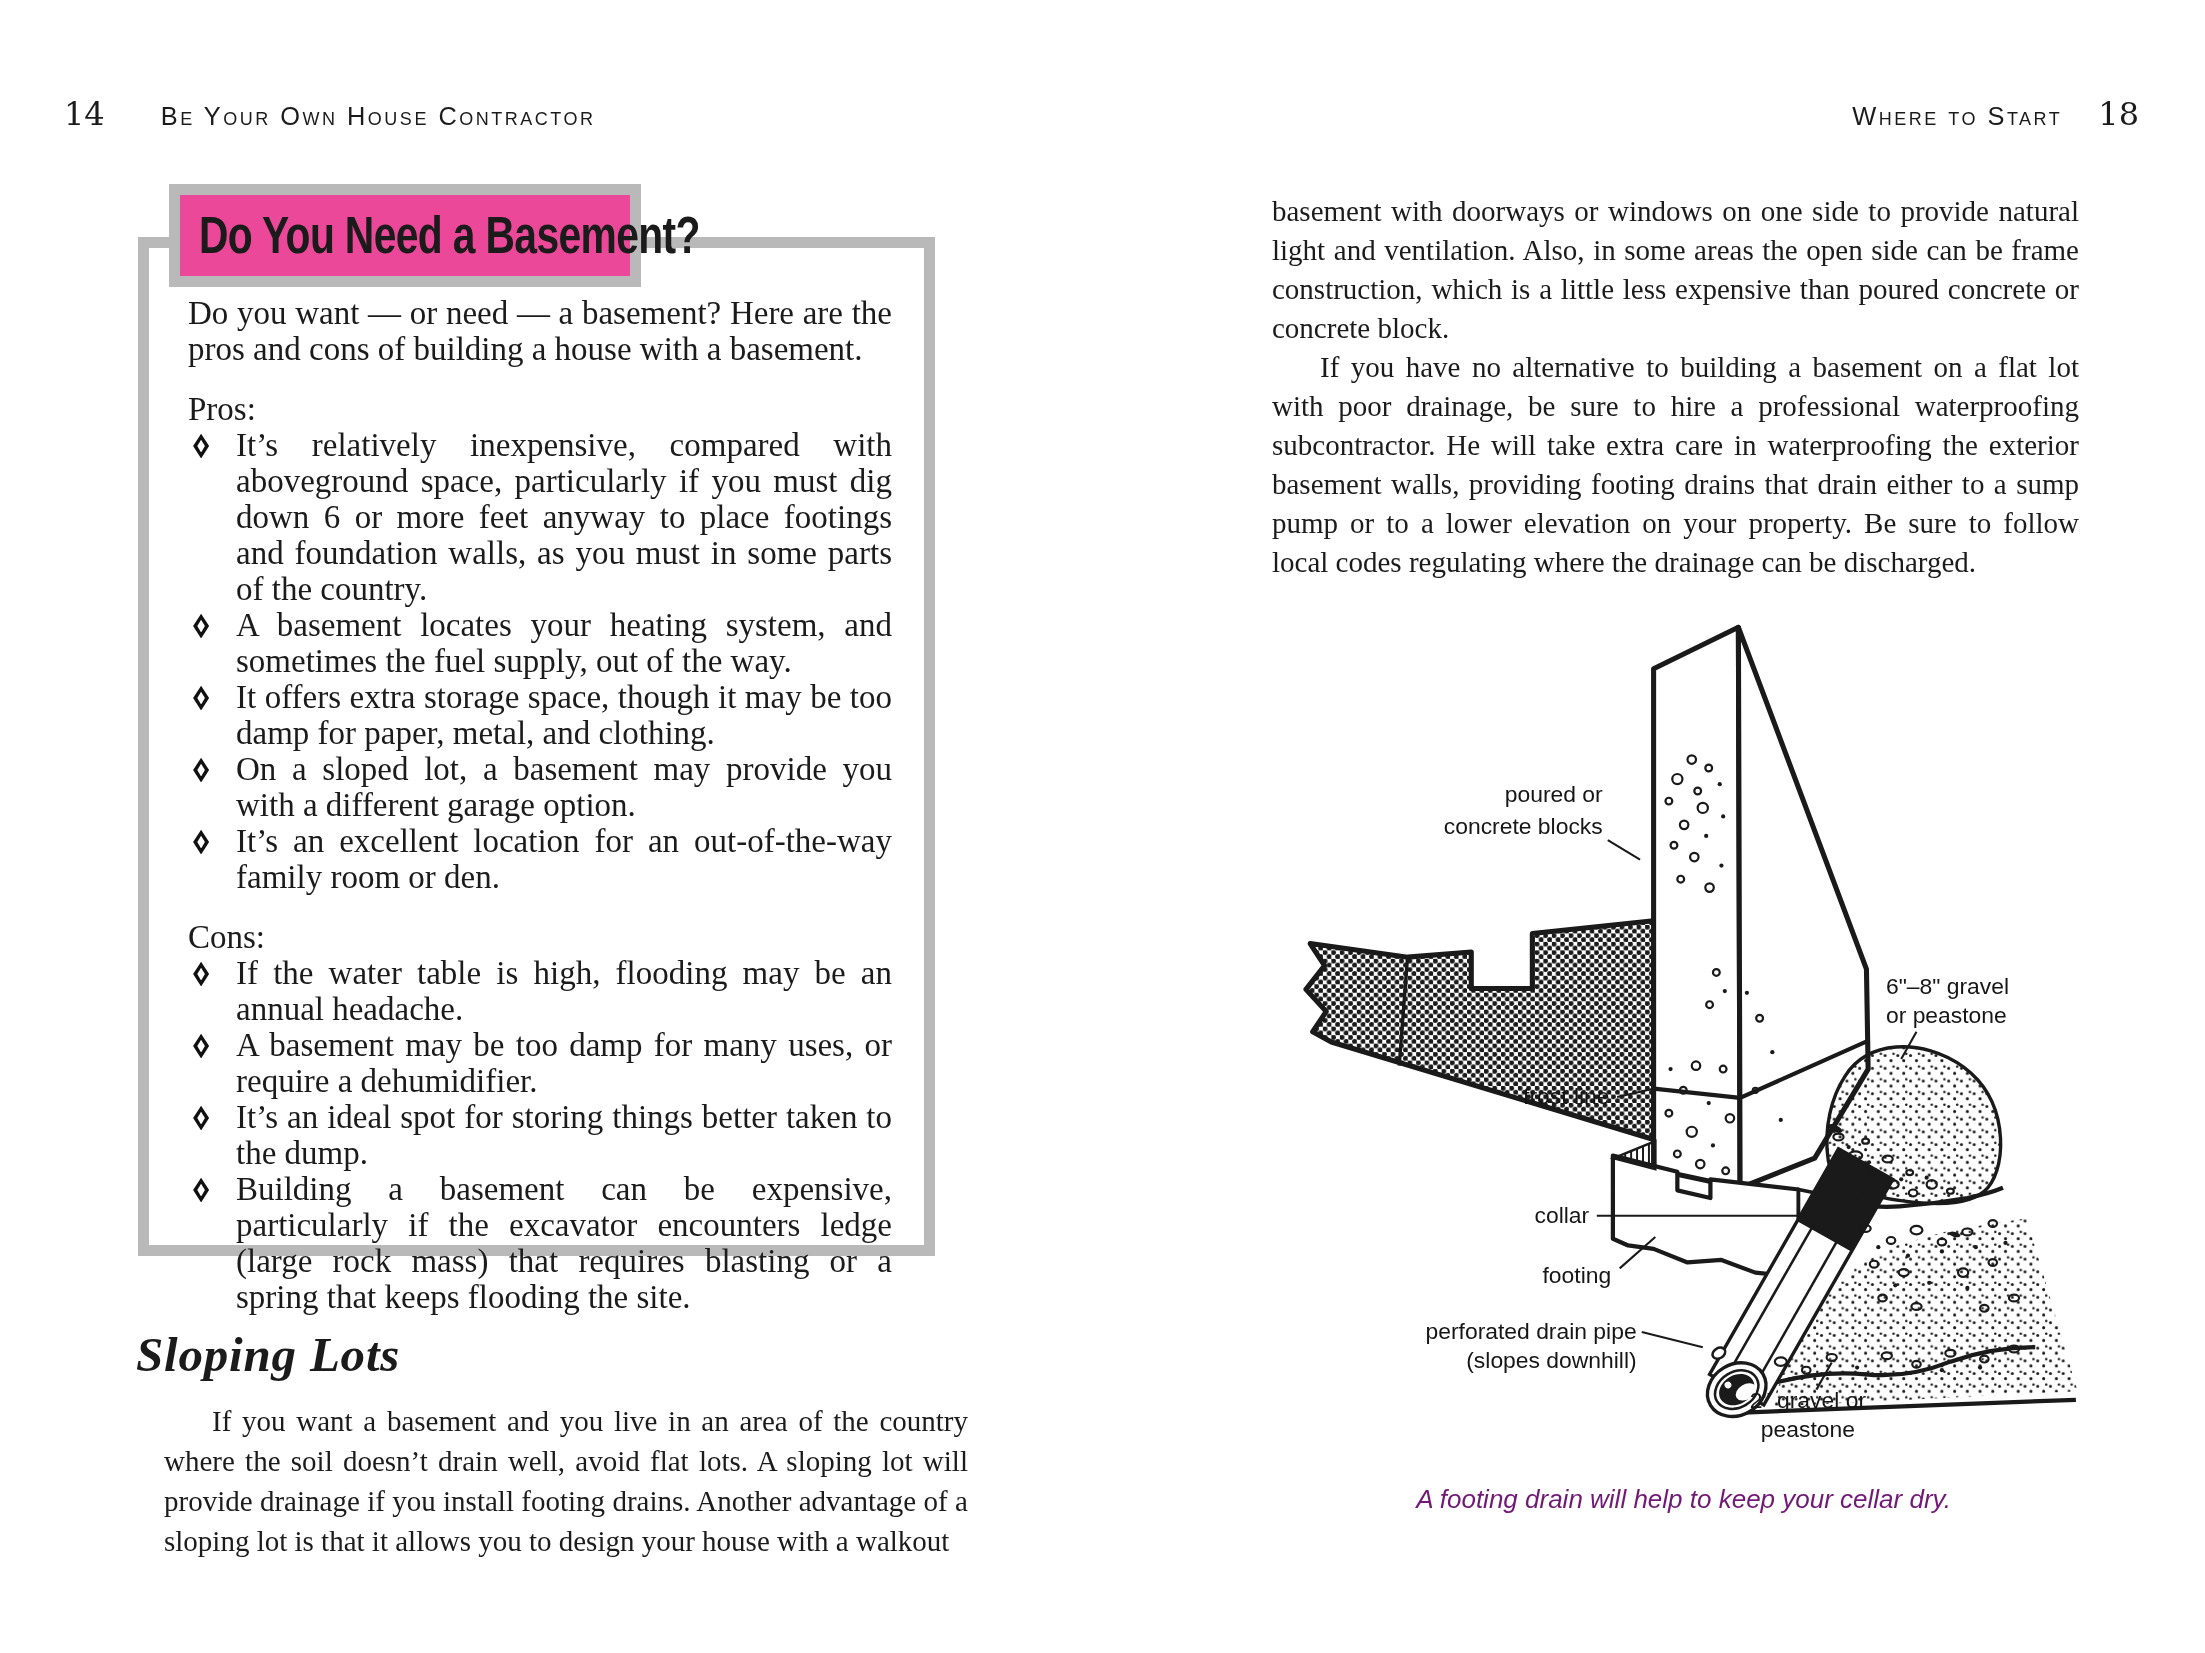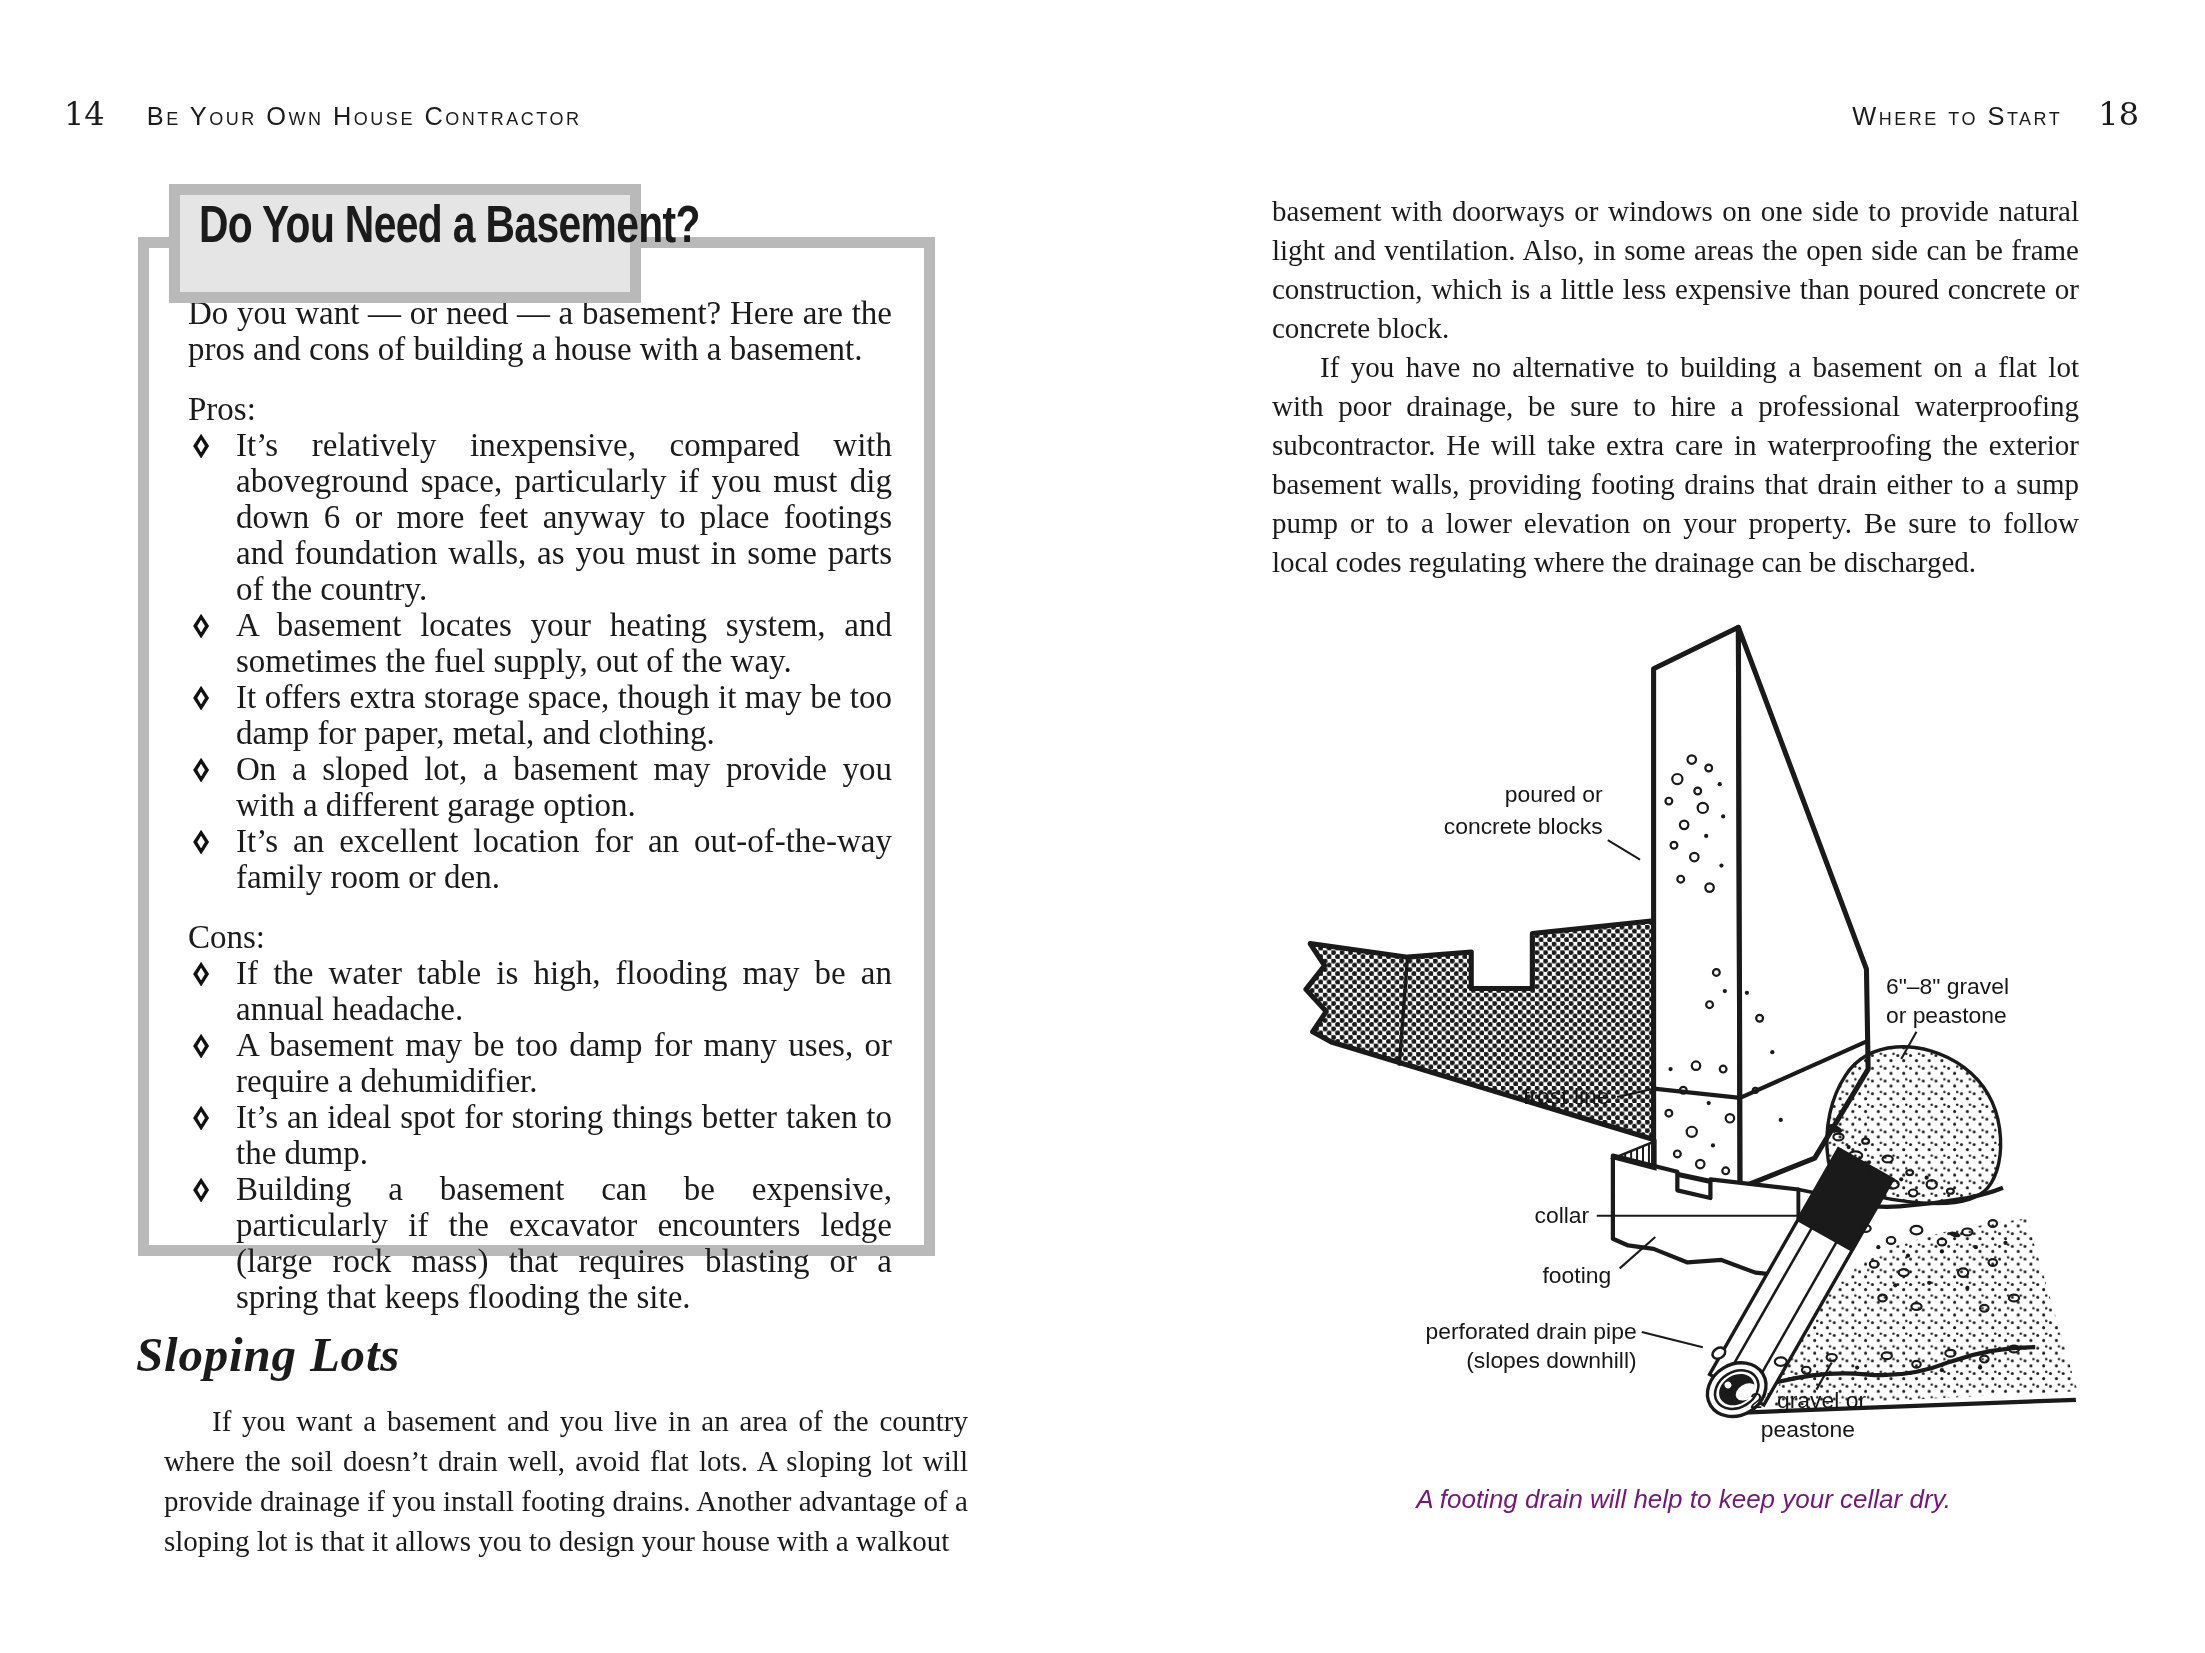--- a/index.html
+++ b/index.html
@@ -5,30 +5,30 @@
   * { margin:0; padding:0; box-sizing:border-box; }
   html,body { width:2205px; height:1654px; background:#ffffff; }
   body { font-family:"Liberation Serif", serif; color:#1b1b1b; position:relative; overflow:hidden; }
 
   
   .runhead { position:absolute; top:95px; white-space:nowrap; }
   .runhead .folio { font-family:"DejaVu Serif", serif; font-size:32px; }
   .runhead .head  { font-family:"Liberation Sans", sans-serif; font-variant:small-caps;
                     font-size:25.4px; letter-spacing:2.5px; }
   #rh-left  { left:64px; }
-  #rh-left .head { margin-left:42px; }
+  #rh-left .head { margin-left:56px; }
   #rh-right { right:66px; text-align:right; }
   #rh-right .folio { margin-left:36px; }
 
   
   .feature-box { position:absolute; left:138px; top:237px; width:797px; height:1019px;
                  border:11px solid #b9b9b9; background:#fff; }
-  .feature-title { position:absolute; left:20.4px; top:-64px; width:472px; height:119px;
-                   border:11px solid #b9b9b9; background:#e5e5e5;
-                   display:flex; padding-left:18.7px; }
+  .feature-title { position:absolute; left:20.4px; top:-64px; width:472px; height:103px;
+                   border:11px solid #b9b9b9; background:#ec4899;
+                   display:flex; align-items:center; padding-left:18.7px; }
   .feature-title span { font-family:"Liberation Sans", sans-serif; font-weight:bold;
                         font-size:51px; letter-spacing:-0.8px; white-space:nowrap;
                         transform:scaleX(0.8); transform-origin:left center; }
   .box-content { padding:47px 32px 0 39px; font-size:33px; line-height:36px; }
   .box-intro { text-align:justify; }
   .list-label { font-weight:normal; margin-top:24px; }
   ul.dlist { list-style:none; }
   ul.dlist li { position:relative; padding-left:48px; text-align:justify; }
   .diamond { position:absolute; left:5.1px; top:6.8px; width:16px; height:24.6px;
              clip-path:polygon(50% 0,100% 50%,50% 100%,0 50%); background:#111; }

